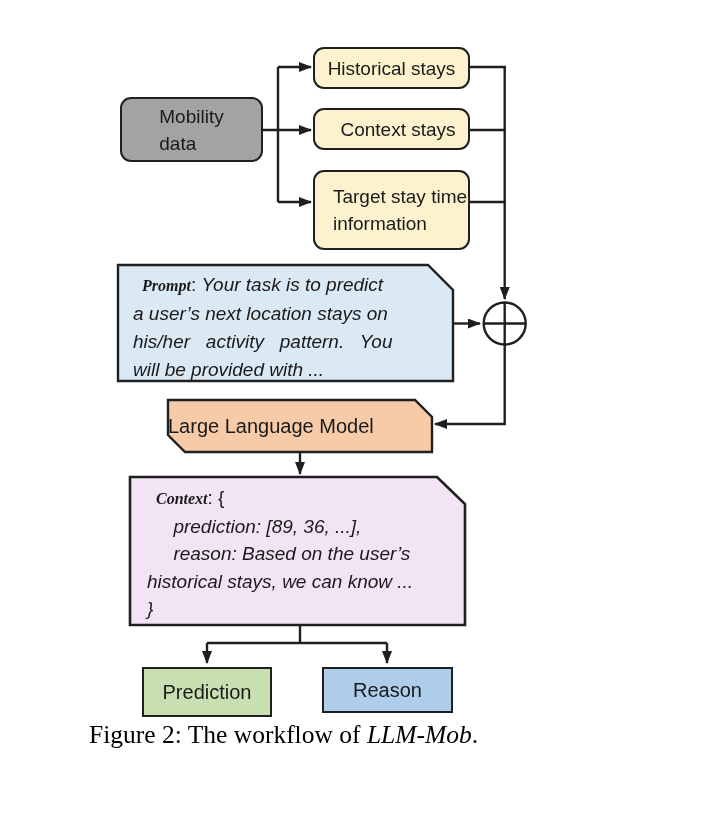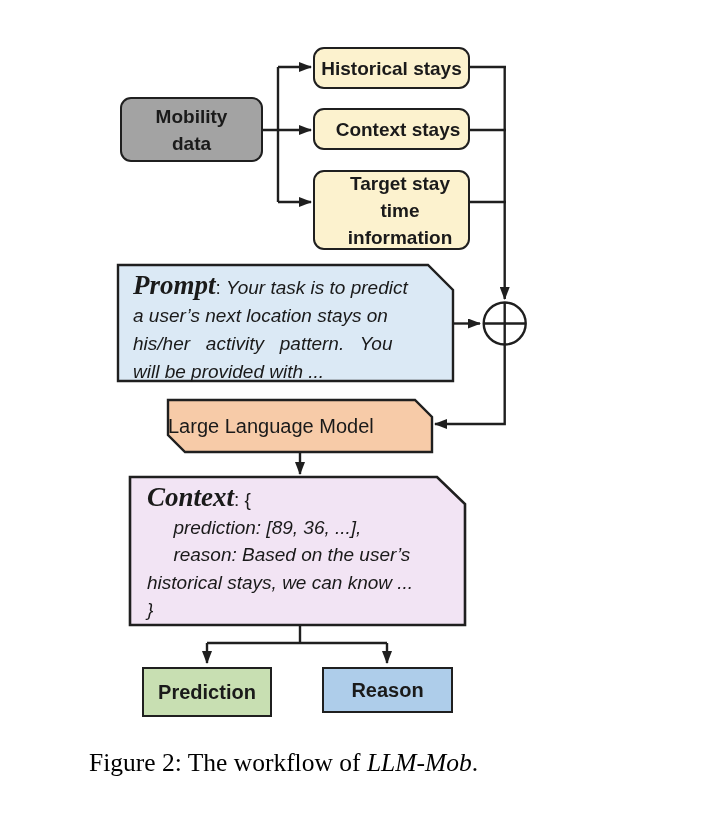--- a/index.html
+++ b/index.html
@@ -3,47 +3,47 @@
 <meta charset="utf-8">
 <style>
   html,body{margin:0;padding:0;background:#ffffff;}
   .stage{
     position:relative;width:710px;height:820px;background:#ffffff;overflow:hidden;
     font-family:"Liberation Sans",sans-serif;color:#1a1a1a;
   }
   .layer{position:absolute;left:0;top:0;}
   .node{
     position:absolute;box-sizing:border-box;border:2.3px solid #1f1f1f;
-    display:flex;align-items:center;justify-content:center;text-align:center;
-    white-space:pre-line;line-height:27px;font-size:19px;font-weight:bold;
+    display:flex;align-items:center;justify-content:center;text-align:left;
+    white-space:pre-line;line-height:27px;font-size:19px;
   }
   .rounded{border-radius:11px;}
   .mobility{left:120px;top:97px;width:143px;height:65px;background:#a3a3a3;}
   .historical{left:313px;top:47px;width:157px;height:42px;background:#fcf2ce;}
   .context{left:313px;top:108px;width:157px;height:42px;background:#fcf2ce;padding-left:13px;}
   .target{left:313px;top:170px;width:157px;height:80px;background:#fcf2ce;padding-left:17px;}
   .prediction{left:142px;top:667px;width:130px;height:50px;background:#c8dfb2;font-size:20px;}
   .reason{left:322px;top:667px;width:131px;height:46px;background:#aecdea;font-size:20px;}
   .overlay{position:absolute;box-sizing:border-box;}
   .prompt-text{
     left:133px;top:271px;width:312px;height:106px;
     font-style:italic;font-size:19px;line-height:28px;white-space:pre-wrap;
   }
   .answer-text{
     left:147px;top:484px;width:308px;height:140px;
     font-style:italic;font-size:19px;line-height:27.5px;white-space:pre-wrap;
   }
-  .kw{font-family:"Liberation Serif",serif;font-weight:bold;font-style:italic;font-size:27px;}
+  .kw{font-family:"Liberation Serif",serif;font-weight:bold;font-style:italic;font-size:16px;margin-left:9px;}
   .sep{font-style:normal;}
   .llm-label{
     left:168px;top:400px;width:264px;height:52px;
     display:flex;align-items:center;justify-content:flex-start;font-size:20px;
   }
   .caption{
-    position:absolute;left:89px;top:748px;width:560px;
+    position:absolute;left:89px;top:720px;width:560px;
     font-family:"Liberation Serif",serif;font-size:25.5px;color:#000;
   }
   .caption em{font-style:italic;}
 </style>
 </head>
 <body>
 
 <div class="stage">
 
   <svg class="layer" width="710" height="820" viewBox="0 0 710 820">

